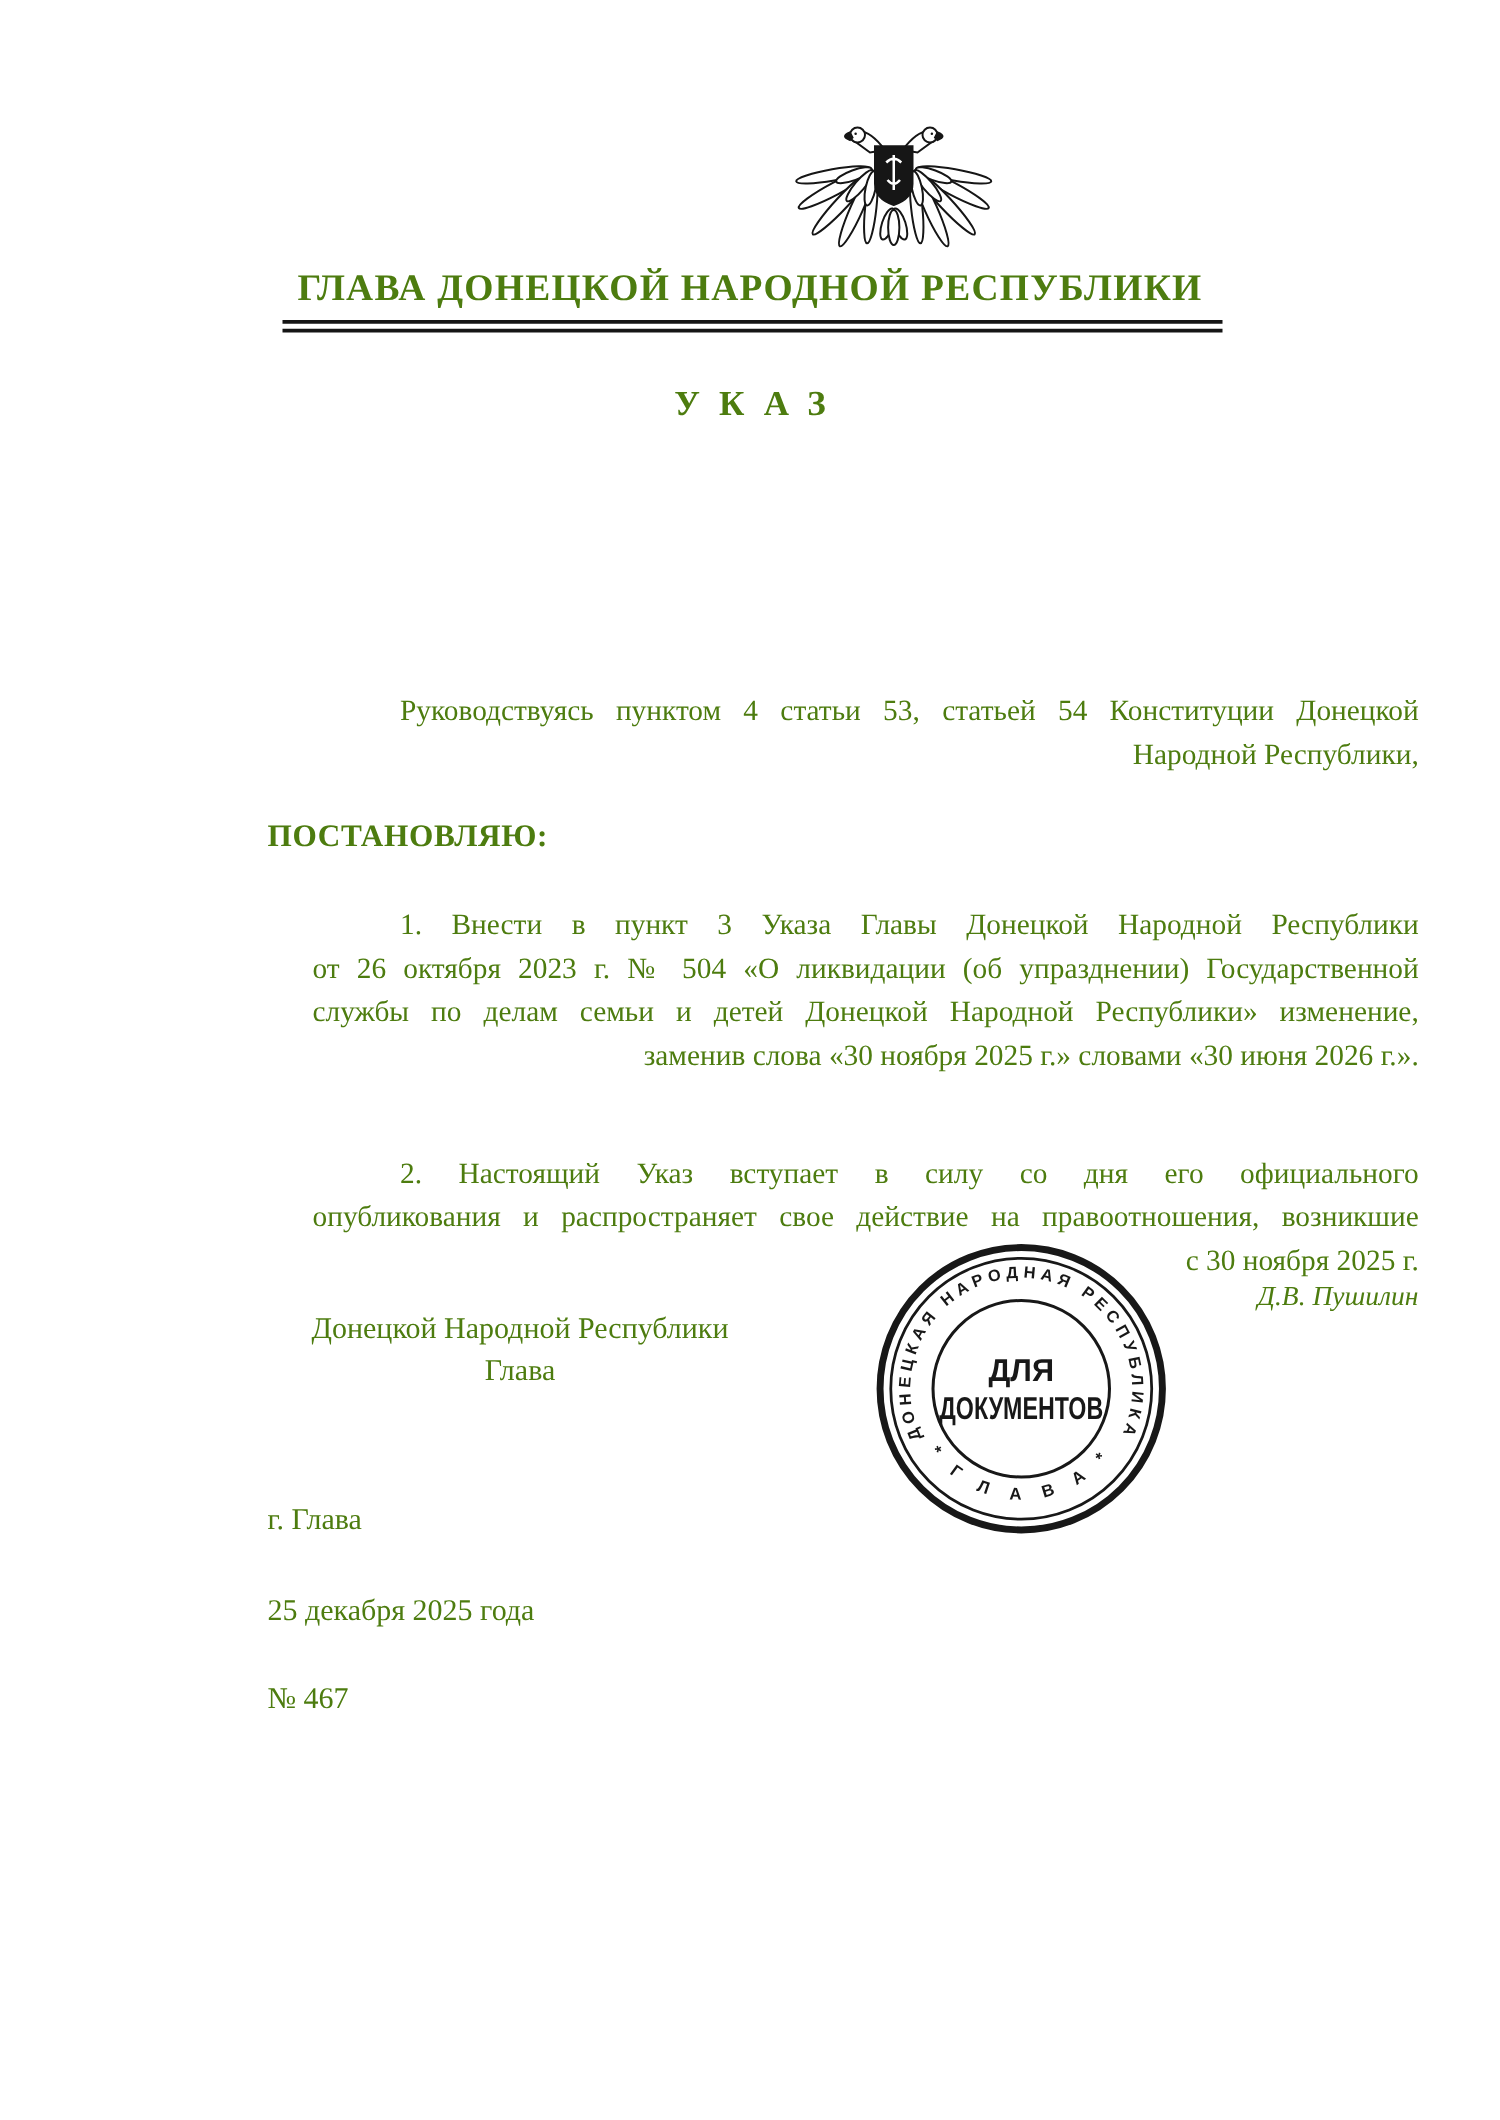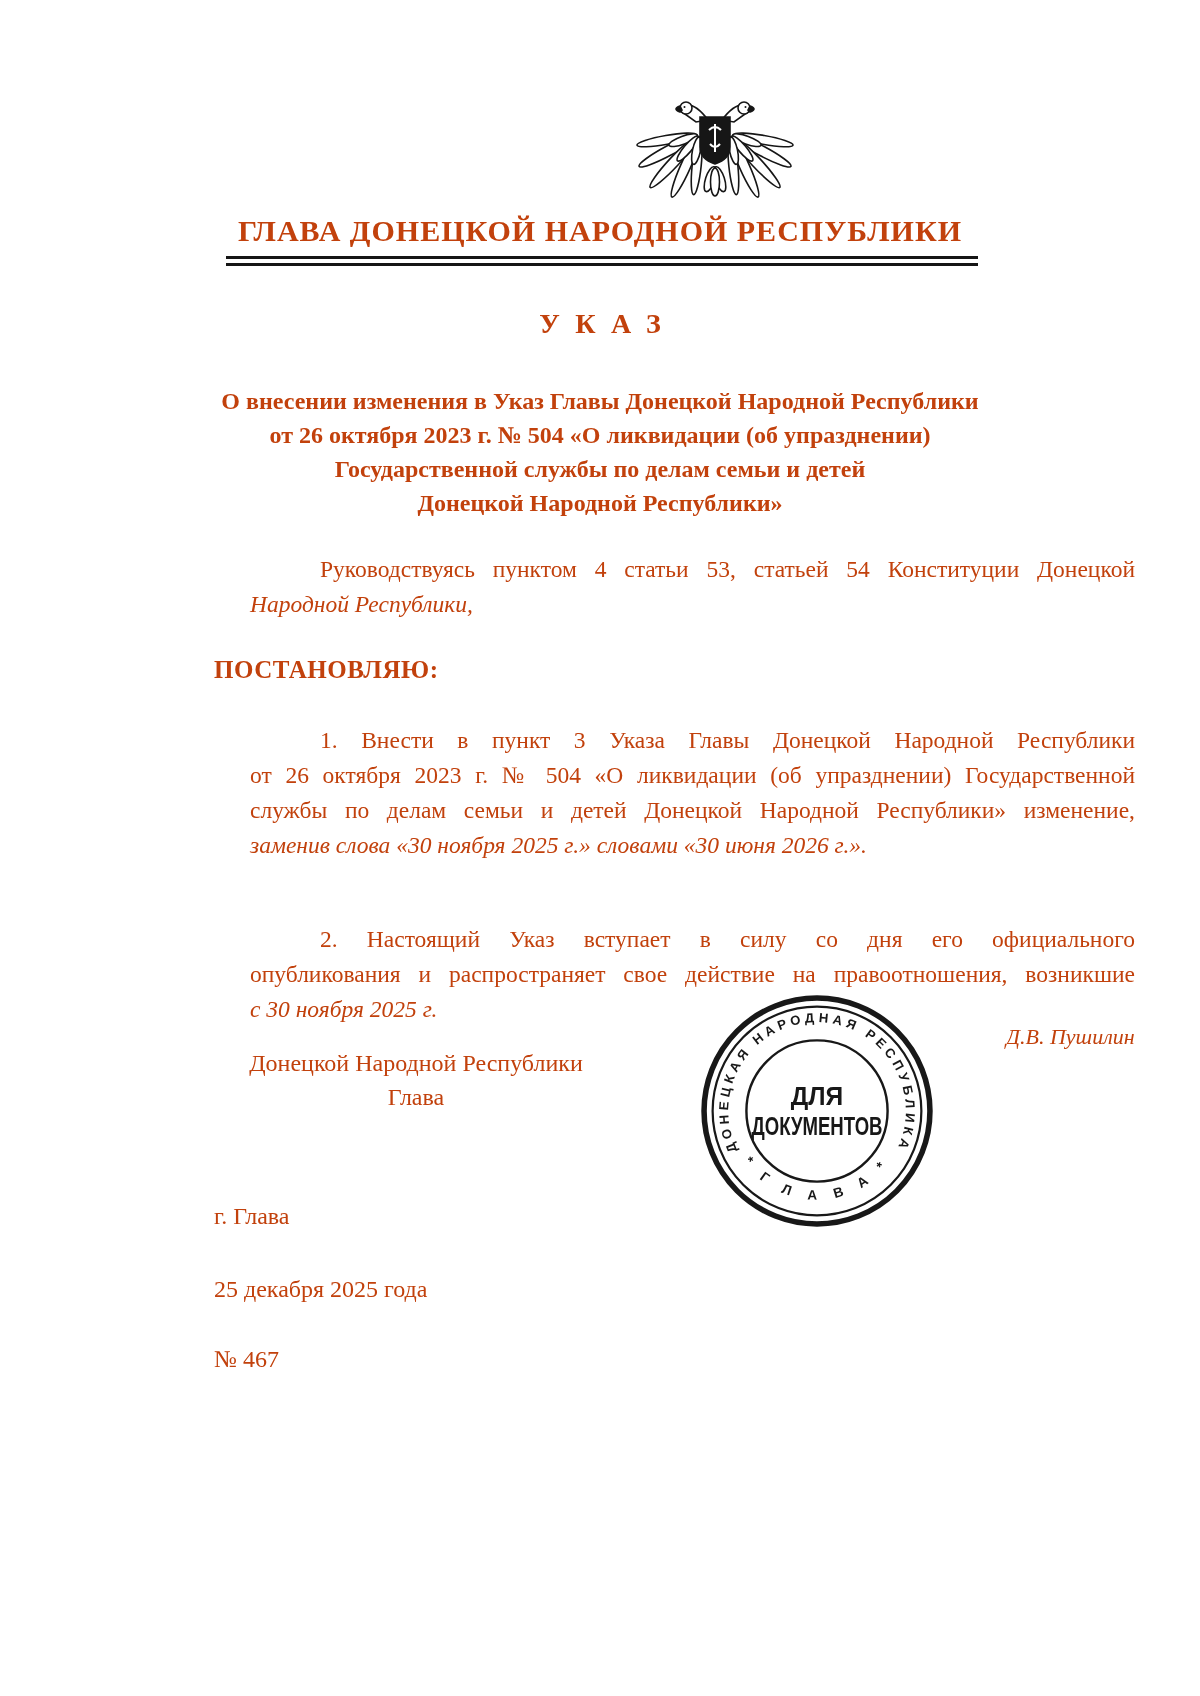--- a/index.html
+++ b/index.html
@@ -1,18 +1,18 @@
 <!DOCTYPE html>
 <html><head>
 <meta charset="utf-8">
 <style>
   html,body{margin:0;padding:0;background:#ffffff;}
   .page{
     position:relative;width:1092px;height:1696px;margin:0 auto;
-    background:#ffffff;color:#c2410c;overflow:hidden;
+    background:#ffffff;color:#4d7c0f;overflow:hidden;
     font-family:"Liberation Serif","DejaVu Serif",serif;
   }
   
   .emblem{position:absolute;left:576px;top:72px;width:170px;height:135px;}
   
   .authority{
     position:absolute;left:0;right:0;top:214px;
     text-align:center;font-weight:bold;font-size:30px;letter-spacing:1px;
     white-space:nowrap;
   }
@@ -32,21 +32,21 @@
   
   .block{position:absolute;left:160px;width:885px;font-size:23.5px;line-height:35px;margin-left:36px;}
   .preamble{top:552px;}
   .resolve{
     position:absolute;left:160px;top:656px;
     font-weight:bold;font-size:25px;letter-spacing:0.5px;
   }
   .item1{top:723px;}
   .item2{top:922px;}
   .jline{text-align:justify;text-align-last:justify;}
-  .lline{text-align:left;font-style:italic;}
+  .lline{text-align:right;}
   .ind{text-indent:70px;}
   
   .sig-left{
     position:absolute;left:162px;top:1046px;width:400px;
     text-align:center;font-size:24px;line-height:34px;
   }
   .sig-name{
     position:absolute;left:952px;top:1024px;
     font-size:22px;white-space:nowrap;font-style:italic;
   }
@@ -123,26 +123,20 @@
   </div>
 
   <div class="authority">ГЛАВА ДОНЕЦКОЙ НАРОДНОЙ РЕСПУБЛИКИ</div>
   <div class="rule">
     <div class="rule-a"></div>
     <div class="rule-b"></div>
   </div>
 
   <div class="decree-label">УКАЗ</div>
 
-  <div class="doc-title">
-    <div>О внесении изменения в Указ Главы Донецкой Народной Республики</div>
-    <div>от 26 октября 2023 г. № 504 «О ликвидации (об упразднении)</div>
-    <div>Государственной службы по делам семьи и детей</div>
-    <div>Донецкой Народной Республики»</div>
-  </div>
 
   <div class="block preamble">
     <div class="jline ind">Руководствуясь пунктом 4 статьи 53, статьей 54 Конституции Донецкой</div>
     <div class="lline">Народной Республики,</div>
   </div>
 
   <div class="resolve">ПОСТАНОВЛЯЮ:</div>
 
   <div class="block item1">
     <div class="jline ind">1. Внести в пункт 3 Указа Главы Донецкой Народной Республики</div>

